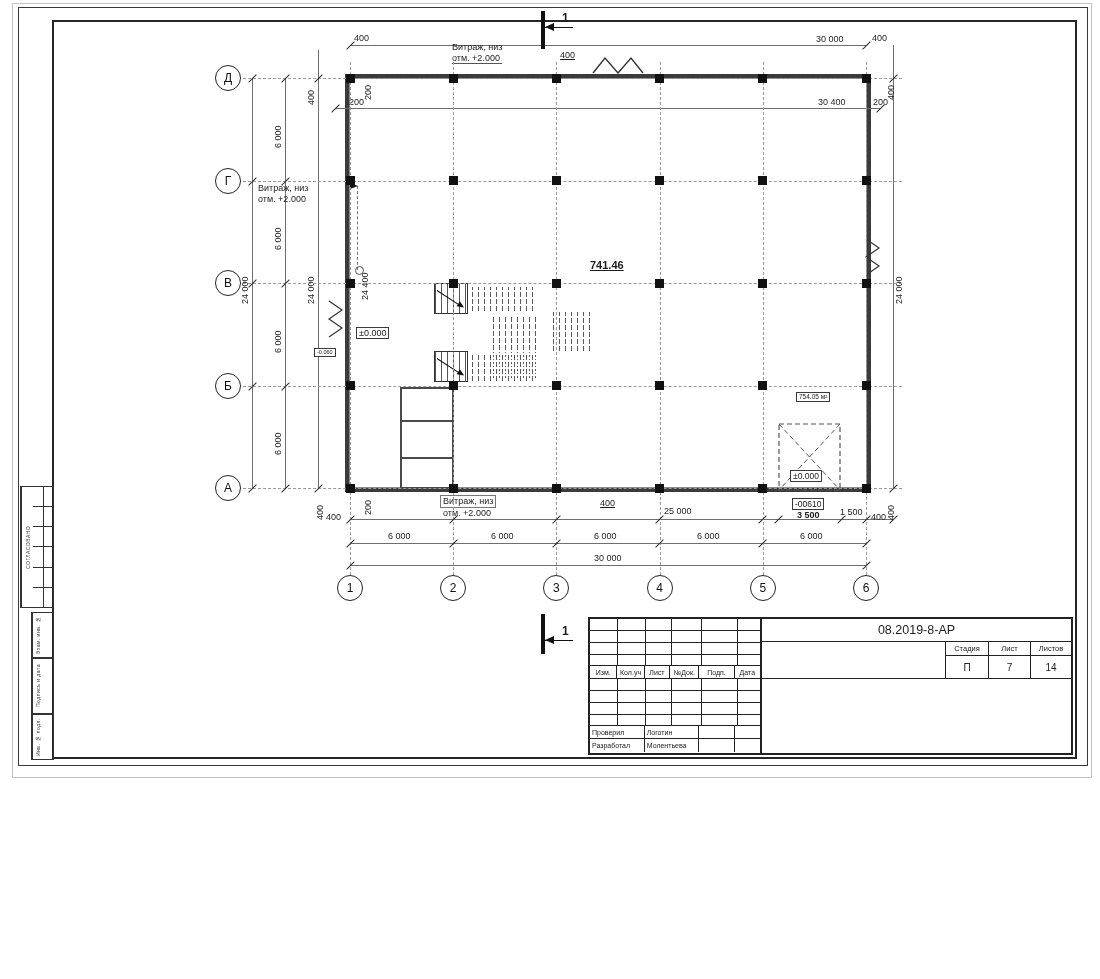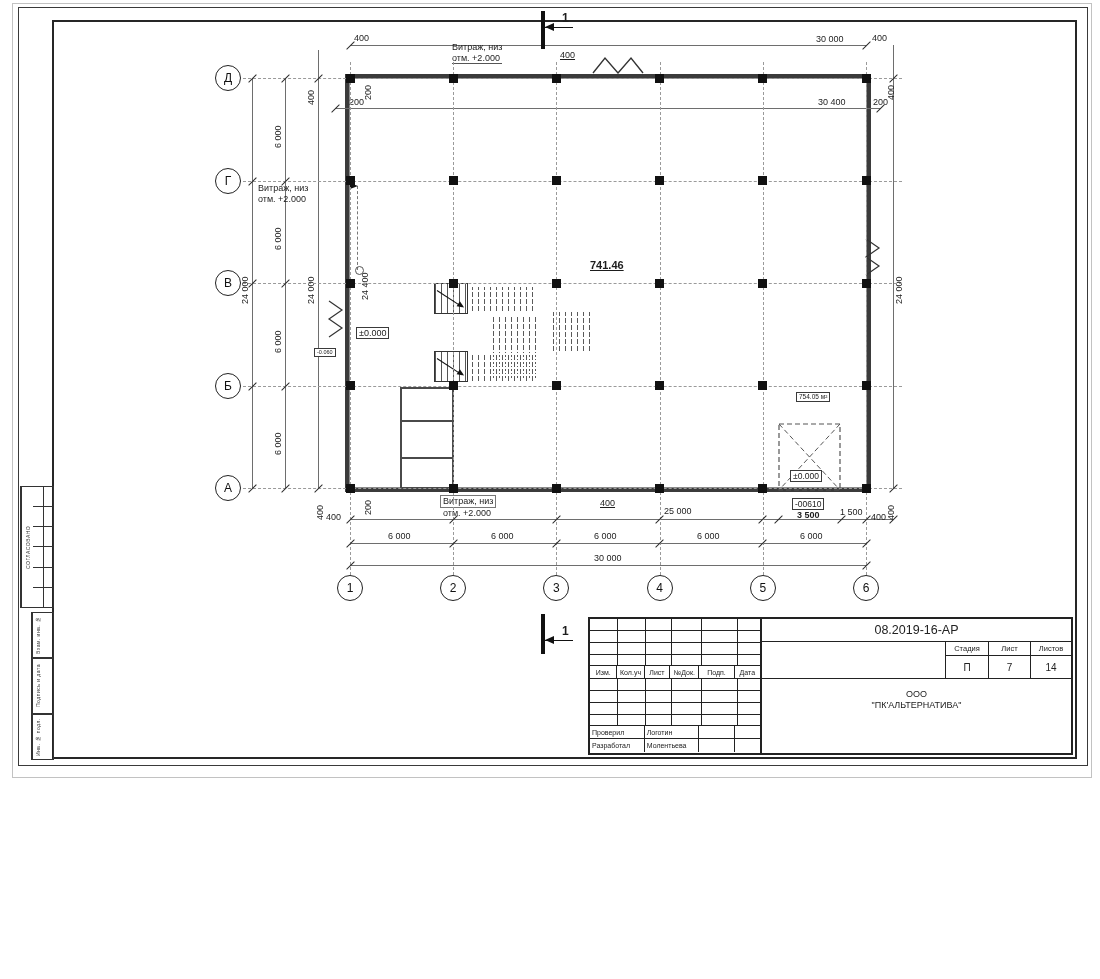--- a/index.html
+++ b/index.html
@@ -301,35 +301,31 @@
   </div>
   <div class="trow" style="height:13px;border-bottom:none;">
     <div class="tcell" style="width:56px;justify-content:flex-start;padding-left:2px;">Разработал</div>
     <div class="tcell" style="width:56px;justify-content:flex-start;padding-left:2px;">Молентьева</div>
     <div class="tcell" style="width:36px;"></div>
     <div class="tcell" style="width:26px;border-right:none;"></div>
   </div>
 </div>
 
 <div class="abs tb" style="left:760px;top:617px;width:313px;height:138px;">
-  <div class="center" style="height:22px;border-bottom:1.5px solid #222;font-size:12.5px;">08.2019-16-АР</div>
+  <div class="center" style="height:22px;border-bottom:1.5px solid #222;font-size:12.5px;">08.2019-8-АР</div>
   <div style="display:flex;height:36px;border-bottom:1.5px solid #222;">
     <div style="width:183px;border-right:1.5px solid #222;"></div>
     <div style="flex:1;display:flex;flex-direction:column;">
       <div style="display:flex;height:13px;border-bottom:1px solid #222;">
         <div class="tcell" style="width:43px;font-size:7.5px;">Стадия</div>
         <div class="tcell" style="width:42px;font-size:7.5px;">Лист</div>
         <div class="tcell" style="flex:1;border-right:none;font-size:7.5px;">Листов</div>
       </div>
       <div style="display:flex;flex:1;">
         <div class="tcell" style="width:43px;font-size:10px;">П</div>
         <div class="tcell" style="width:42px;font-size:10px;">7</div>
         <div class="tcell" style="flex:1;border-right:none;font-size:10px;">14</div>
       </div>
     </div>
   </div>
   <div style="display:flex;height:41px;">
-    <div class="center" style="flex:1;flex-direction:column;font-size:9px;line-height:11px;">
-      <div>ООО</div>
-      <div>"ПК'АЛЬТЕРНАТИВА"</div>
-    </div>
   </div>
 </div>
 
 </body></html>

